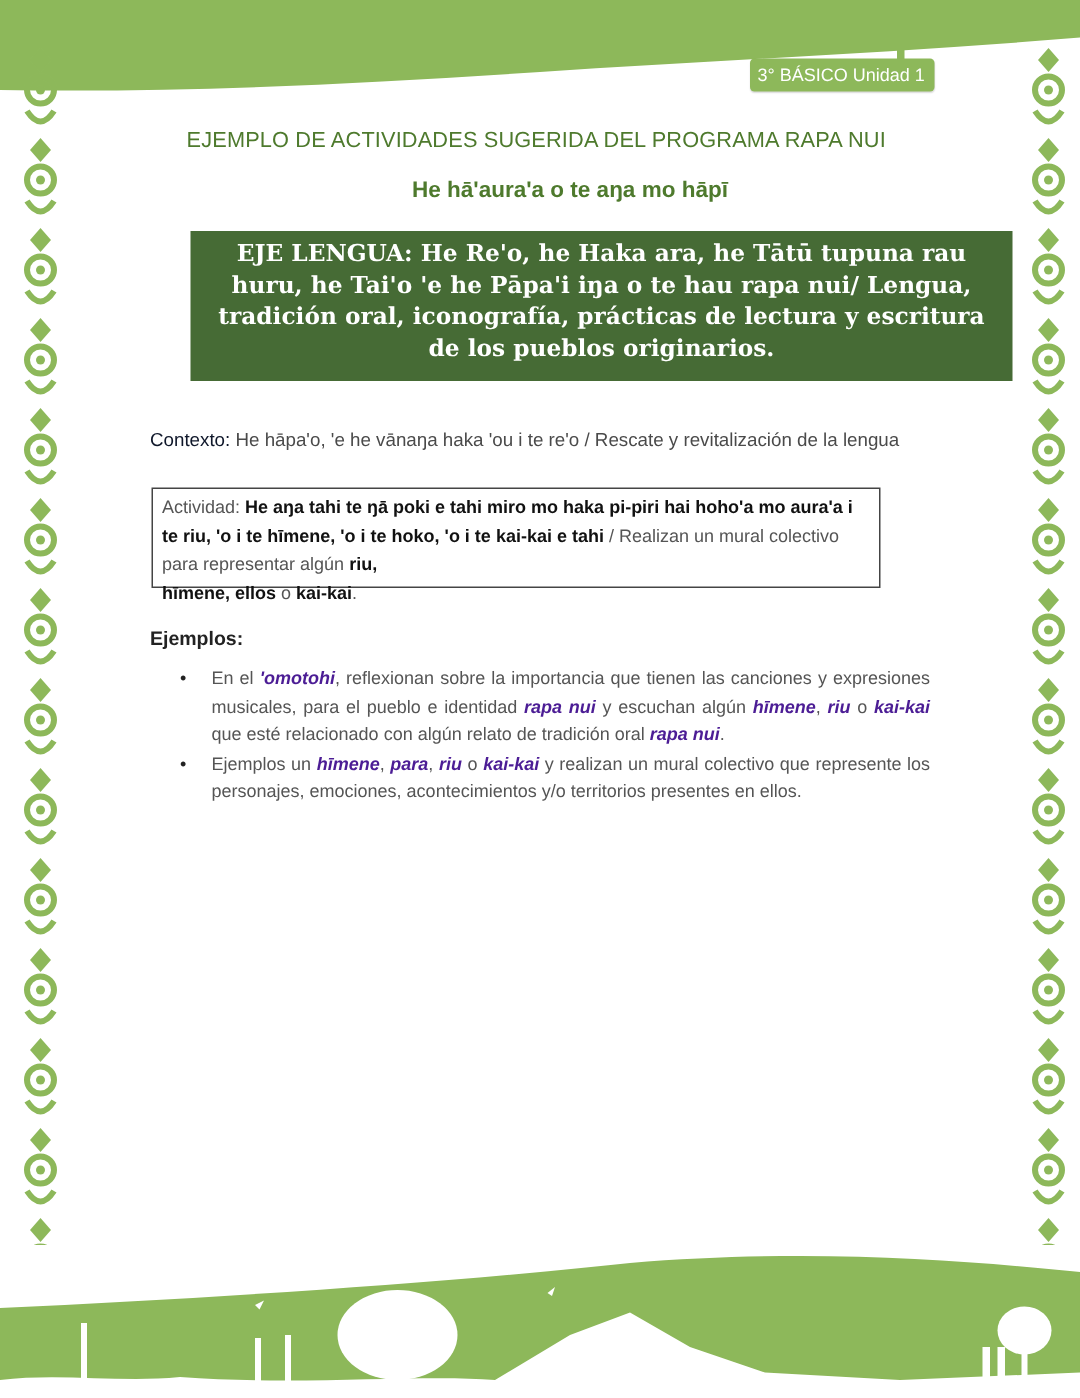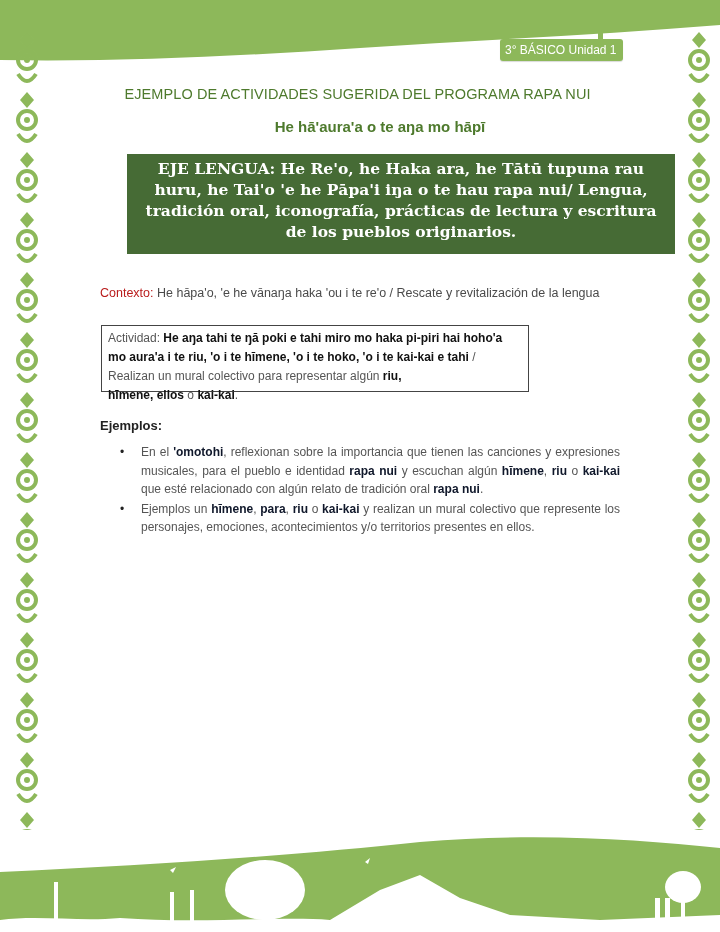--- a/index.html
+++ b/index.html
@@ -29,37 +29,37 @@
     }
     .axis-box {
       position: absolute; left: 127px; top: 154px; width: 548px; height: 100px;
       background: #466b35; color: #ffffff;
       font-family: "DejaVu Serif", serif; font-weight: bold; font-size: 15.5px;
       text-align: center; line-height: 21px; padding: 4px 10px 0 10px; box-sizing: border-box;
     }
     .context {
       position: absolute; left: 100px; top: 286px; width: 530px; font-size: 12.5px; color: #4a4a4a;
     }
-    .context .lbl { color: #b91c1c; }
+    .context .lbl { color: #0f172a; }
     .activity-box {
-      position: absolute; left: 101px; top: 325px; width: 428px; height: 67px;
+      position: absolute; left: 101px; top: 325px; width: 486px; height: 67px;
       border: 1px solid #444; box-sizing: border-box; padding: 3px 6px;
       font-size: 12px; line-height: 19px; color: #555;
     }
     .activity-box b { color: #111; }
     .examples-title {
       position: absolute; left: 100px; top: 418px; font-size: 13px; color: #222; font-weight: bold;
     }
     .examples-list {
       position: absolute; left: 120px; top: 443px; width: 500px; margin: 0; padding: 0; list-style: none;
       font-size: 12px; line-height: 18.5px; color: #555; text-align: justify;
     }
     .examples-list li { position: relative; padding-left: 21px; margin-bottom: 1px; }
     .examples-list li .bullet { position: absolute; left: 0; top: 0; color: #222; }
-    .examples-list b { color: #0f172a; }
+    .examples-list b { color: #4c1d95; font-style: italic; }
   </style>
 </head>
 <body>
 
 <svg class="top-wave" viewBox="0 0 720 70" preserveAspectRatio="none">
   <path d="M0,0 H720 V25 C600,35 480,40 360,48 C240,56 120,62 0,60 Z" fill="#8db85a"></path>
 </svg>
 <div class="badge-stem"></div>
 <div class="unit-badge">
     <span>3° BÁSICO Unidad 1</span>

